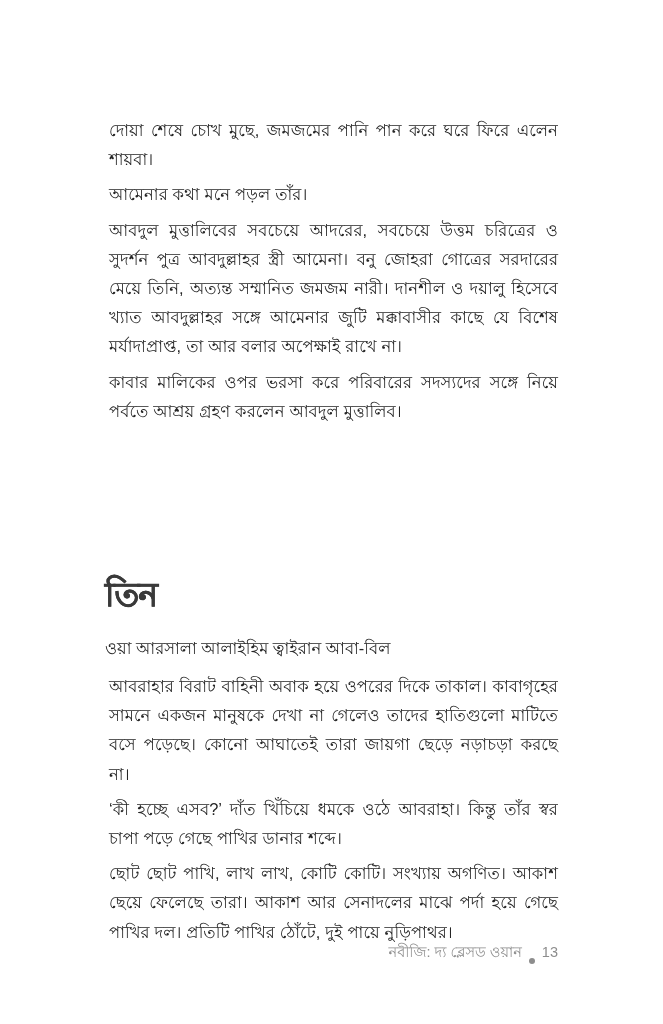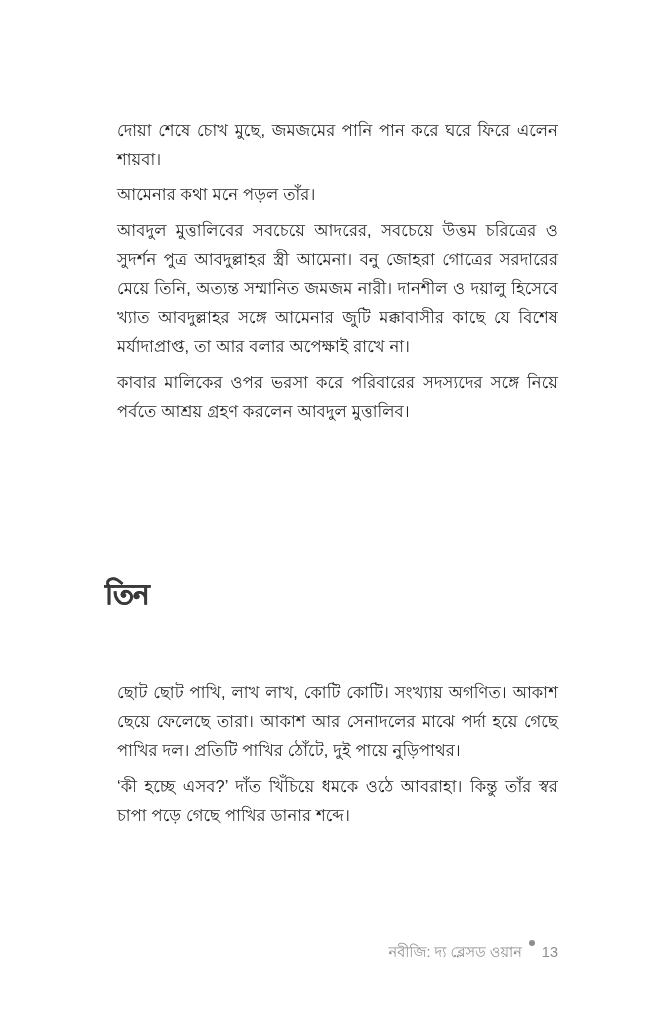--- a/index.html
+++ b/index.html
@@ -21,21 +21,21 @@
 
   
   .content {
     position: absolute;
     left: 105px;
     top: 116px;
     width: 453px;
   }
 
   .para {
-    margin: 0 0 0px 12px;
+    margin: 0 0 0px 4px;
     text-align: justify;
     text-align-last: left;
     color: #252525;
     font-size: 16.4px;
     line-height: 29.2px;
     letter-spacing: 0.1px;
     word-spacing: 0.2px;
     font-weight: 400;
     -webkit-font-feature-settings: "kern" 1;
     font-feature-settings: "kern" 1;
@@ -56,21 +56,21 @@
     left: 105px;
     top: 566px;
     width: 453px;
   }
 
   .chapter-ornament {
     display: block;
     height: 58px;
     line-height: 58px;
     color: #3a3a3a;
-    font-size: 28px;
+    font-size: 33px;
     font-weight: 700;
     letter-spacing: -1px;
     white-space: nowrap;
     
     -webkit-text-stroke: 0.4px #3a3a3a;
     text-shadow: 0 0 0.5px rgba(58,58,58,0.35);
   }
 
   .chapter-sub {
     margin: 10px 0 0 0;
@@ -88,21 +88,21 @@
   }
 
   
   .footer {
     position: absolute;
     left: 105px;
     right: 105px;
     top: 940px;
     height: 24px;
     display: flex;
-    align-items: flex-start;
+    align-items: flex-end;
     justify-content: flex-end;
     gap: 7px;
     color: #8d8d8d;
     font-size: 14.5px;
     line-height: 24px;
     white-space: nowrap;
   }
 
   .footer-dot {
     display: inline-block;
@@ -127,25 +127,27 @@
 
   <div class="content">
     <p class="para">দোয়া শেষে চোখ মুছে, জমজমের পানি পান করে ঘরে ফিরে এলেন শায়বা।</p>
     <p class="para gap-before">আমেনার কথা মনে পড়ল তাঁর।</p>
     <p class="para gap-before">আবদুল মুত্তালিবের সবচেয়ে আদরের, সবচেয়ে উত্তম চরিত্রের ও সুদর্শন পুত্র আবদুল্লাহর স্ত্রী আমেনা। বনু জোহরা গোত্রের সরদারের মেয়ে তিনি, অত্যন্ত সম্মানিত জমজম নারী। দানশীল ও দয়ালু হিসেবে খ্যাত আবদুল্লাহর সঙ্গে আমেনার জুটি মক্কাবাসীর কাছে যে বিশেষ মর্যাদাপ্রাপ্ত, তা আর বলার অপেক্ষাই রাখে না।</p>
     <p class="para gap-before">কাবার মালিকের ওপর ভরসা করে পরিবারের সদস্যদের সঙ্গে নিয়ে পর্বতে আশ্রয় গ্রহণ করলেন আবদুল মুত্তালিব।</p>
   </div>
 
   <div class="chapter-block">
     <span class="chapter-ornament">তিন</span>
+    <p class="chapter-sub">ওয়া আরসালা আলাইহিম ত্বাইরান আবা-বিল</p>
   </div>
 
   <div class="chapter-body">
+    <p class="para">আবরাহার বিরাট বাহিনী অবাক হয়ে ওপরের দিকে তাকাল। কাবাগৃহের সামনে একজন মানুষকে দেখা না গেলেও তাদের হাতিগুলো মাটিতে বসে পড়েছে। কোনো আঘাতেই তারা জায়গা ছেড়ে নড়াচড়া করছে না।</p>
+    <p class="para gap-before">‘কী হচ্ছে এসব?’ দাঁত খিঁচিয়ে ধমকে ওঠে আবরাহা। কিন্তু তাঁর স্বর চাপা পড়ে গেছে পাখির ডানার শব্দে।</p>
     <p class="para gap-before">ছোট ছোট পাখি, লাখ লাখ, কোটি কোটি। সংখ্যায় অগণিত। আকাশ ছেয়ে ফেলেছে তারা। আকাশ আর সেনাদলের মাঝে পর্দা হয়ে গেছে পাখির দল। প্রতিটি পাখির ঠোঁটে, দুই পায়ে নুড়িপাথর।</p>
-    <p class="para gap-before">‘কী হচ্ছে এসব?’ দাঁত খিঁচিয়ে ধমকে ওঠে আবরাহা। কিন্তু তাঁর স্বর চাপা পড়ে গেছে পাখির ডানার শব্দে।</p>
   </div>
 
   <div class="footer">
     <span class="footer-title">নবীজি: দ্য ব্লেসড ওয়ান</span>
     <span class="footer-dot"></span>
     <span class="footer-page">13</span>
   </div>
 
 </div>
 

